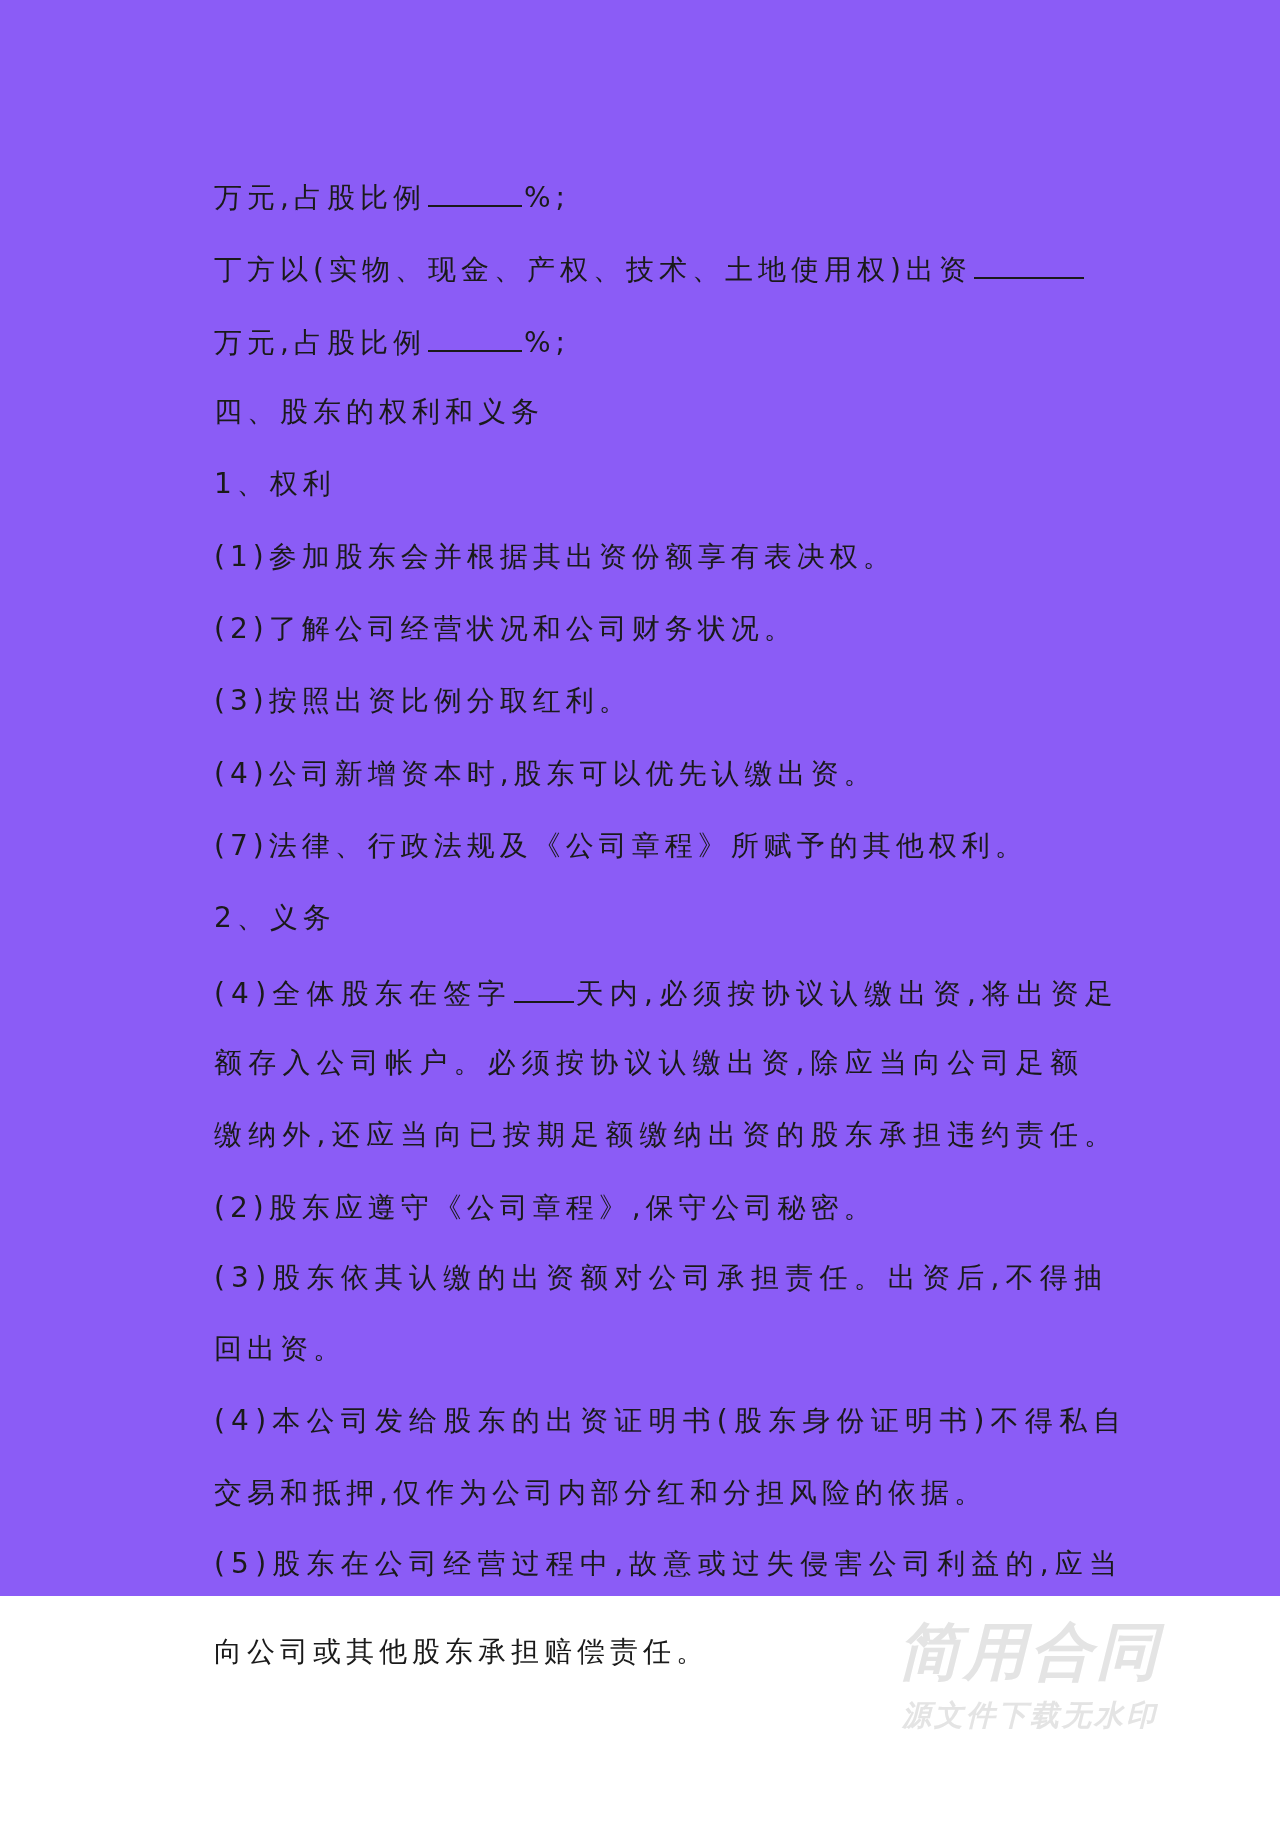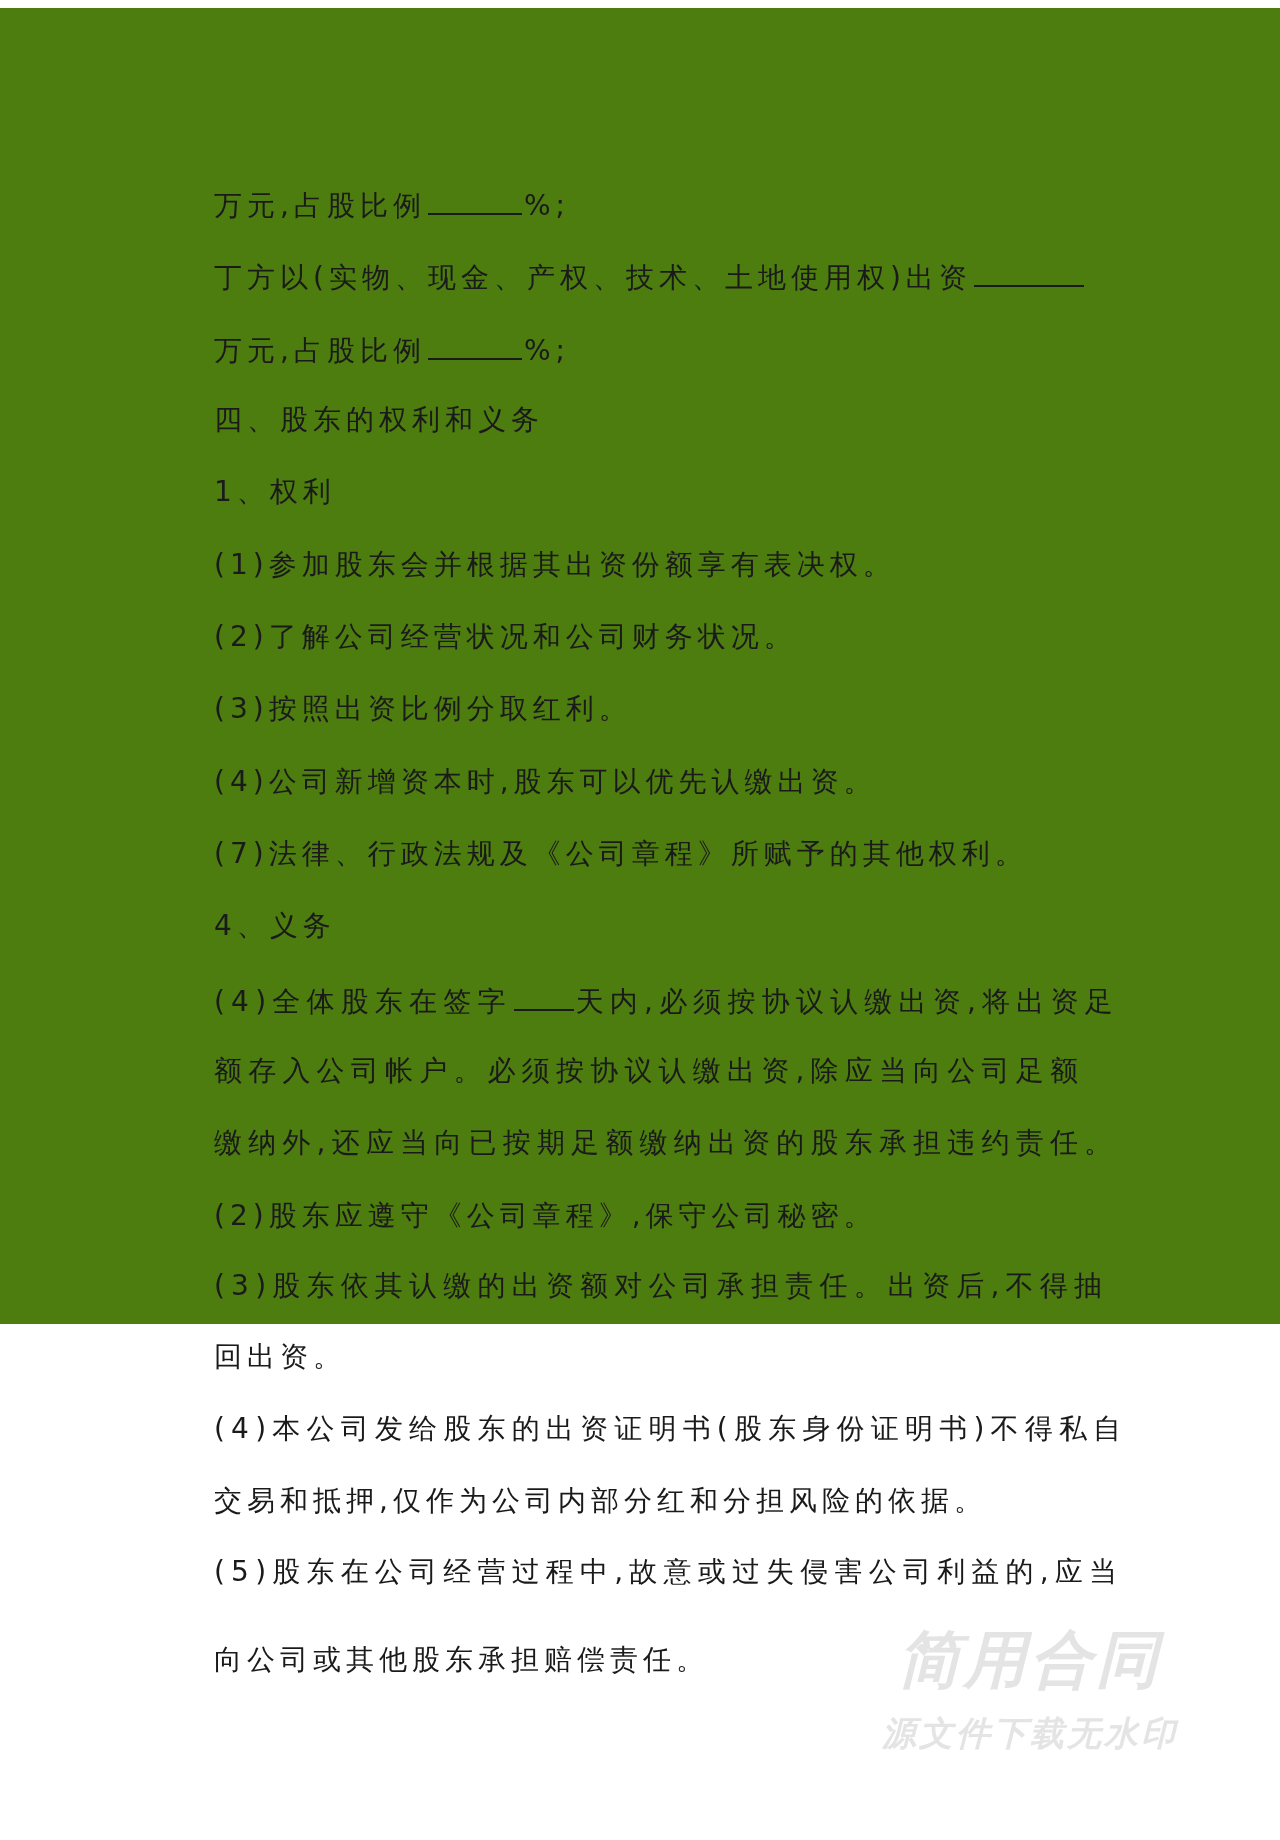--- a/index.html
+++ b/index.html
@@ -1,19 +1,19 @@
 <!DOCTYPE html>
 <html><head>
   <meta charset="utf-8">
   <style>
     html, body { margin: 0; padding: 0; background: #ffffff; }
     body { width: 1280px; height: 1840px; position: relative; overflow: hidden; }
     .page {
-      position: absolute; left: 0; top: 8px; width: 1280px; height: 1316px;
-      background: #4d7c0f;
+      position: absolute; left: 0; top: 0; width: 1280px; height: 1596px;
+      background: #8b5cf6;
       font-family: "DejaVu Sans", "Liberation Sans", sans-serif;
       color: #1a1a1a;
     }
     .line {
       position: absolute; left: 214px;
       height: 40px; line-height: 40px;
       font-size: 28px;
       letter-spacing: 5px;
       white-space: nowrap;
     }
@@ -30,21 +30,21 @@
     .blank.w-short { width: 60px; }
     .watermark {
       position: absolute; left: 880px; top: 1618px; width: 300px;
       font-family: "DejaVu Sans", sans-serif;
       font-weight: bold; font-style: italic;
       color: #e4e4e4;
       text-align: center;
       user-select: none;
     }
     .watermark .wm-main { font-size: 62px; line-height: 68px; letter-spacing: 4px; }
-    .watermark .wm-sub { font-size: 34px; line-height: 34px; letter-spacing: 3px; margin-top: 22px; }
+    .watermark .wm-sub { font-size: 29px; line-height: 34px; letter-spacing: 3px; margin-top: 12px; }
   </style>
 </head>
 <body>
 
 <div class="page">
 
   <div class="line" style="top:175px;">
     <span>万元,占股比例</span><span class="blank w-long"></span><span>%;</span>
   </div>
 
@@ -56,21 +56,21 @@
     <span>万元,占股比例</span><span class="blank w-long"></span><span>%;</span>
   </div>
 
   <div class="line" style="top:392px;">四、股东的权利和义务</div>
   <div class="line" style="top:464px;">1、权利</div>
   <div class="line" style="top:537px;">(1)参加股东会并根据其出资份额享有表决权。</div>
   <div class="line" style="top:609px;">(2)了解公司经营状况和公司财务状况。</div>
   <div class="line" style="top:681px;">(3)按照出资比例分取红利。</div>
   <div class="line" style="top:754px;">(4)公司新增资本时,股东可以优先认缴出资。</div>
   <div class="line" style="top:826px;">(7)法律、行政法规及《公司章程》所赋予的其他权利。</div>
-  <div class="line" style="top:898px;">4、义务</div>
+  <div class="line" style="top:898px;">2、义务</div>
 
   <div class="line justified" style="top:971px;">
     <span>(4)全体股东在签字</span><span class="blank w-short"></span><span>天内,必须按协议认缴出资,将出资足</span>
   </div>
 
   <div class="line justified" style="top:1043px;">额存入公司帐户。必须按协议认缴出资,除应当向公司足额</div>
   <div class="line justified" style="top:1115px;">缴纳外,还应当向已按期足额缴纳出资的股东承担违约责任。</div>
   <div class="line" style="top:1188px;">(2)股东应遵守《公司章程》,保守公司秘密。</div>
   <div class="line justified" style="top:1258px;">(3)股东依其认缴的出资额对公司承担责任。出资后,不得抽</div>
   <div class="line" style="top:1329px;">回出资。</div>

